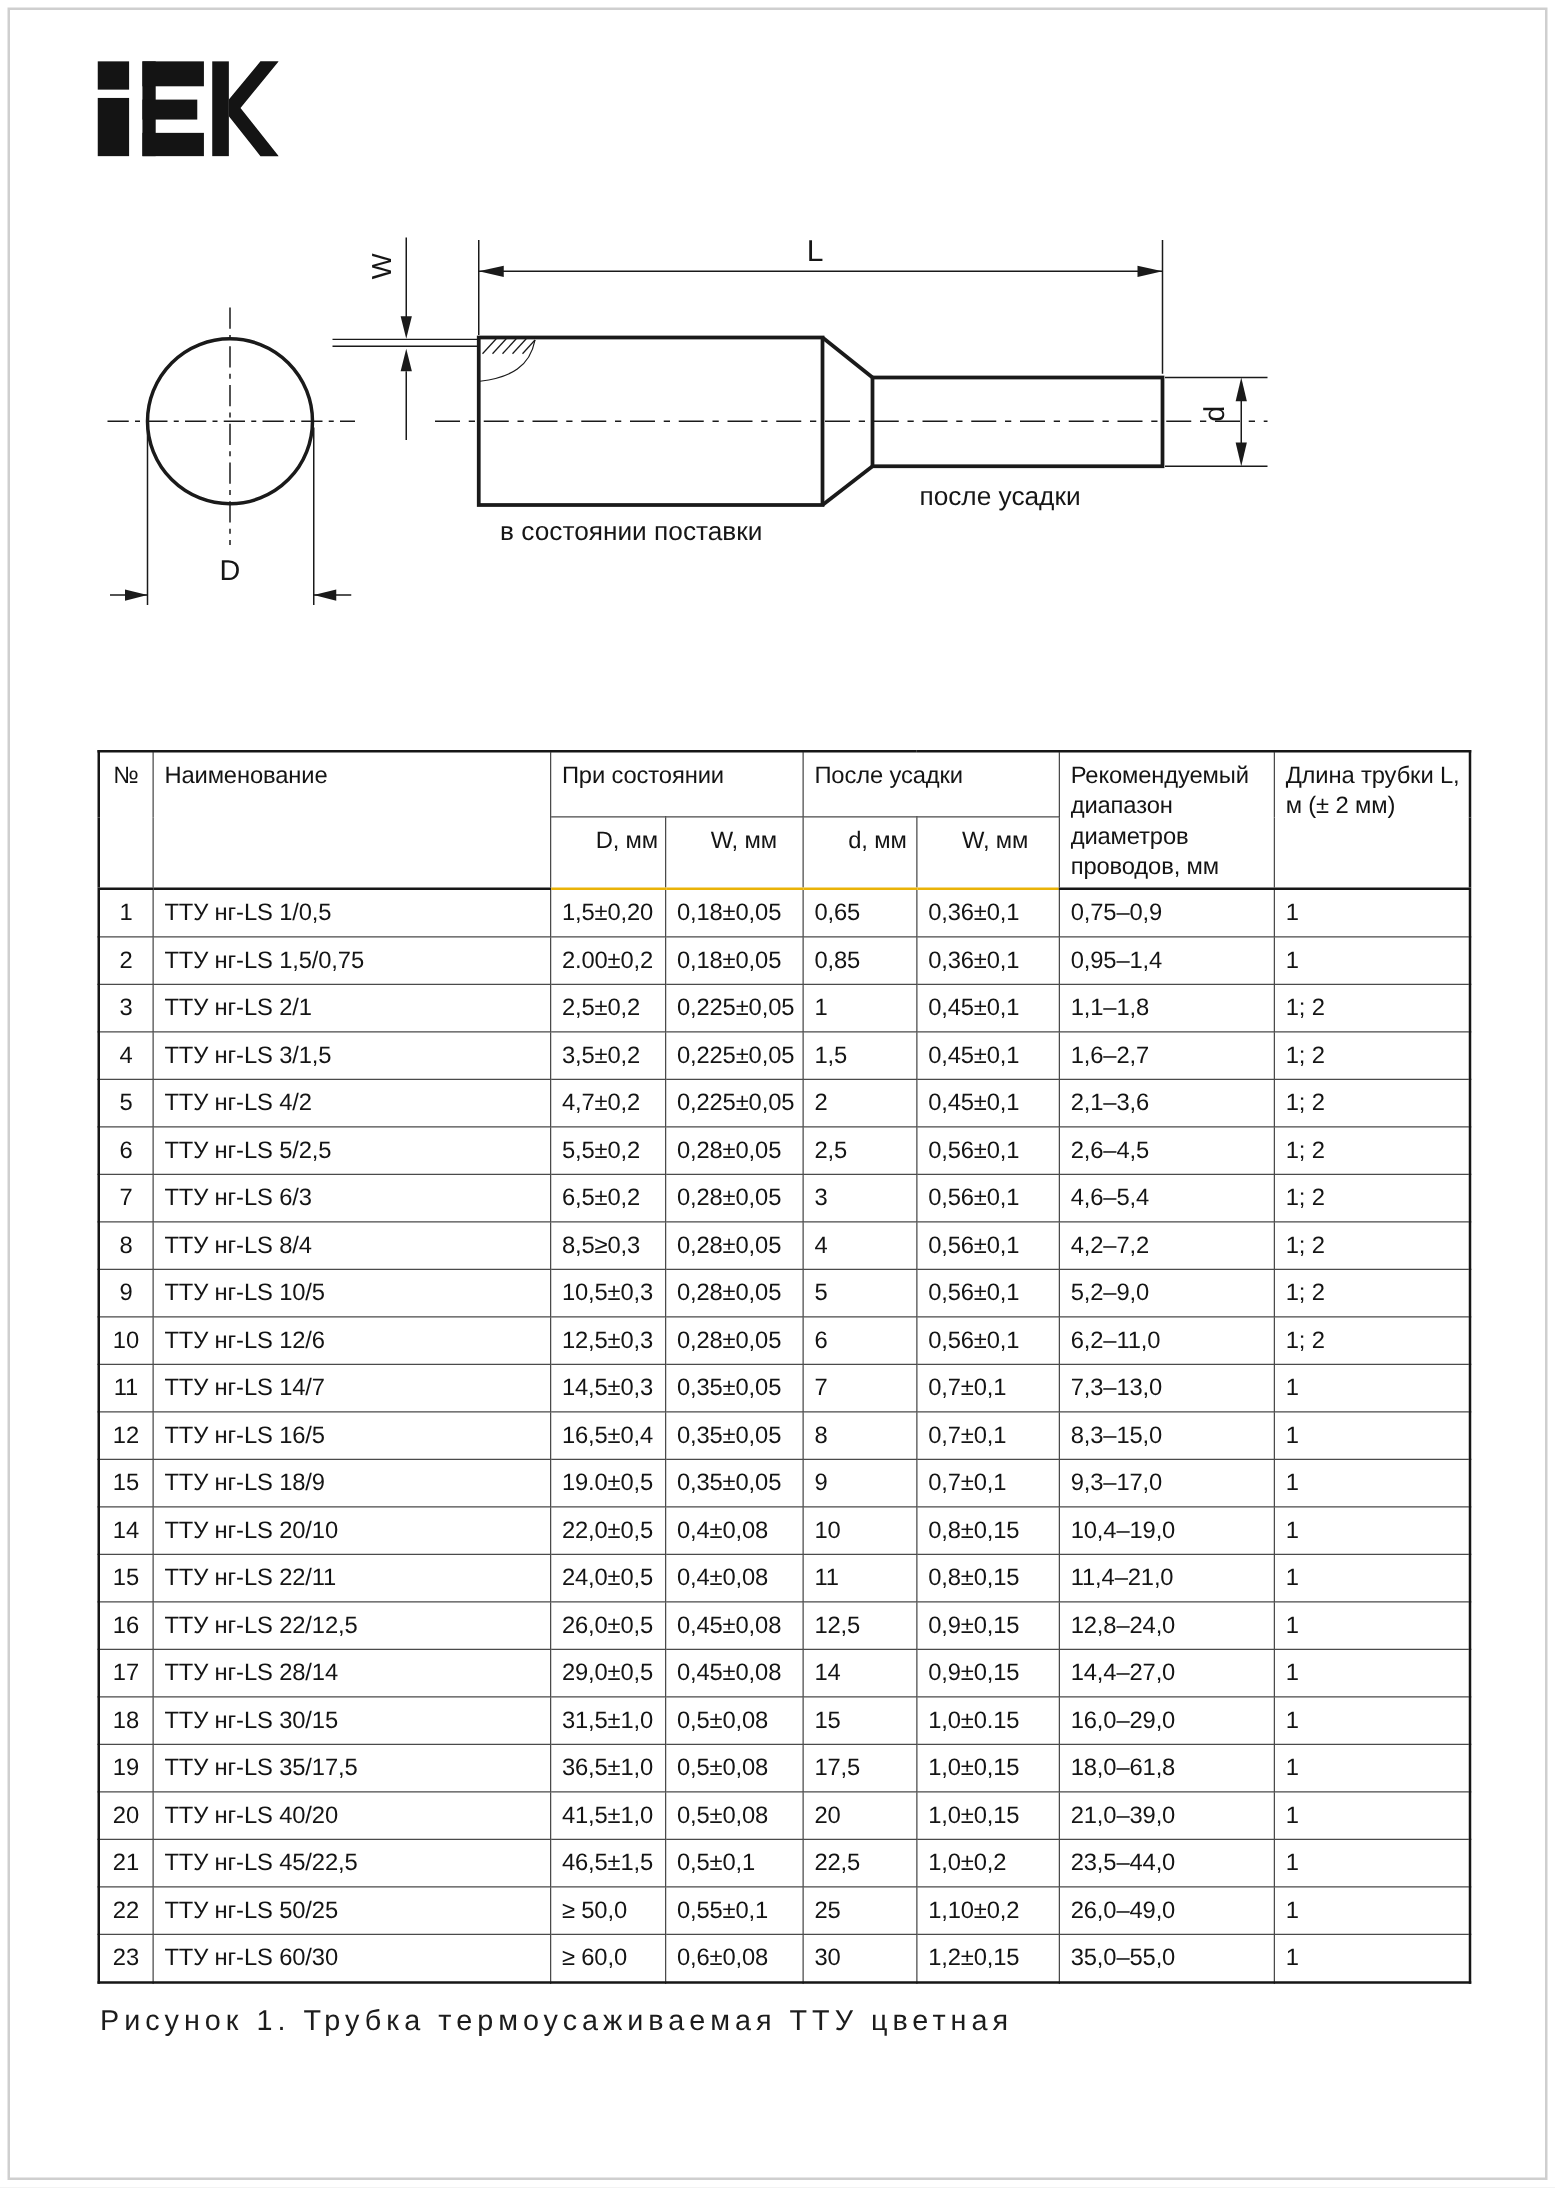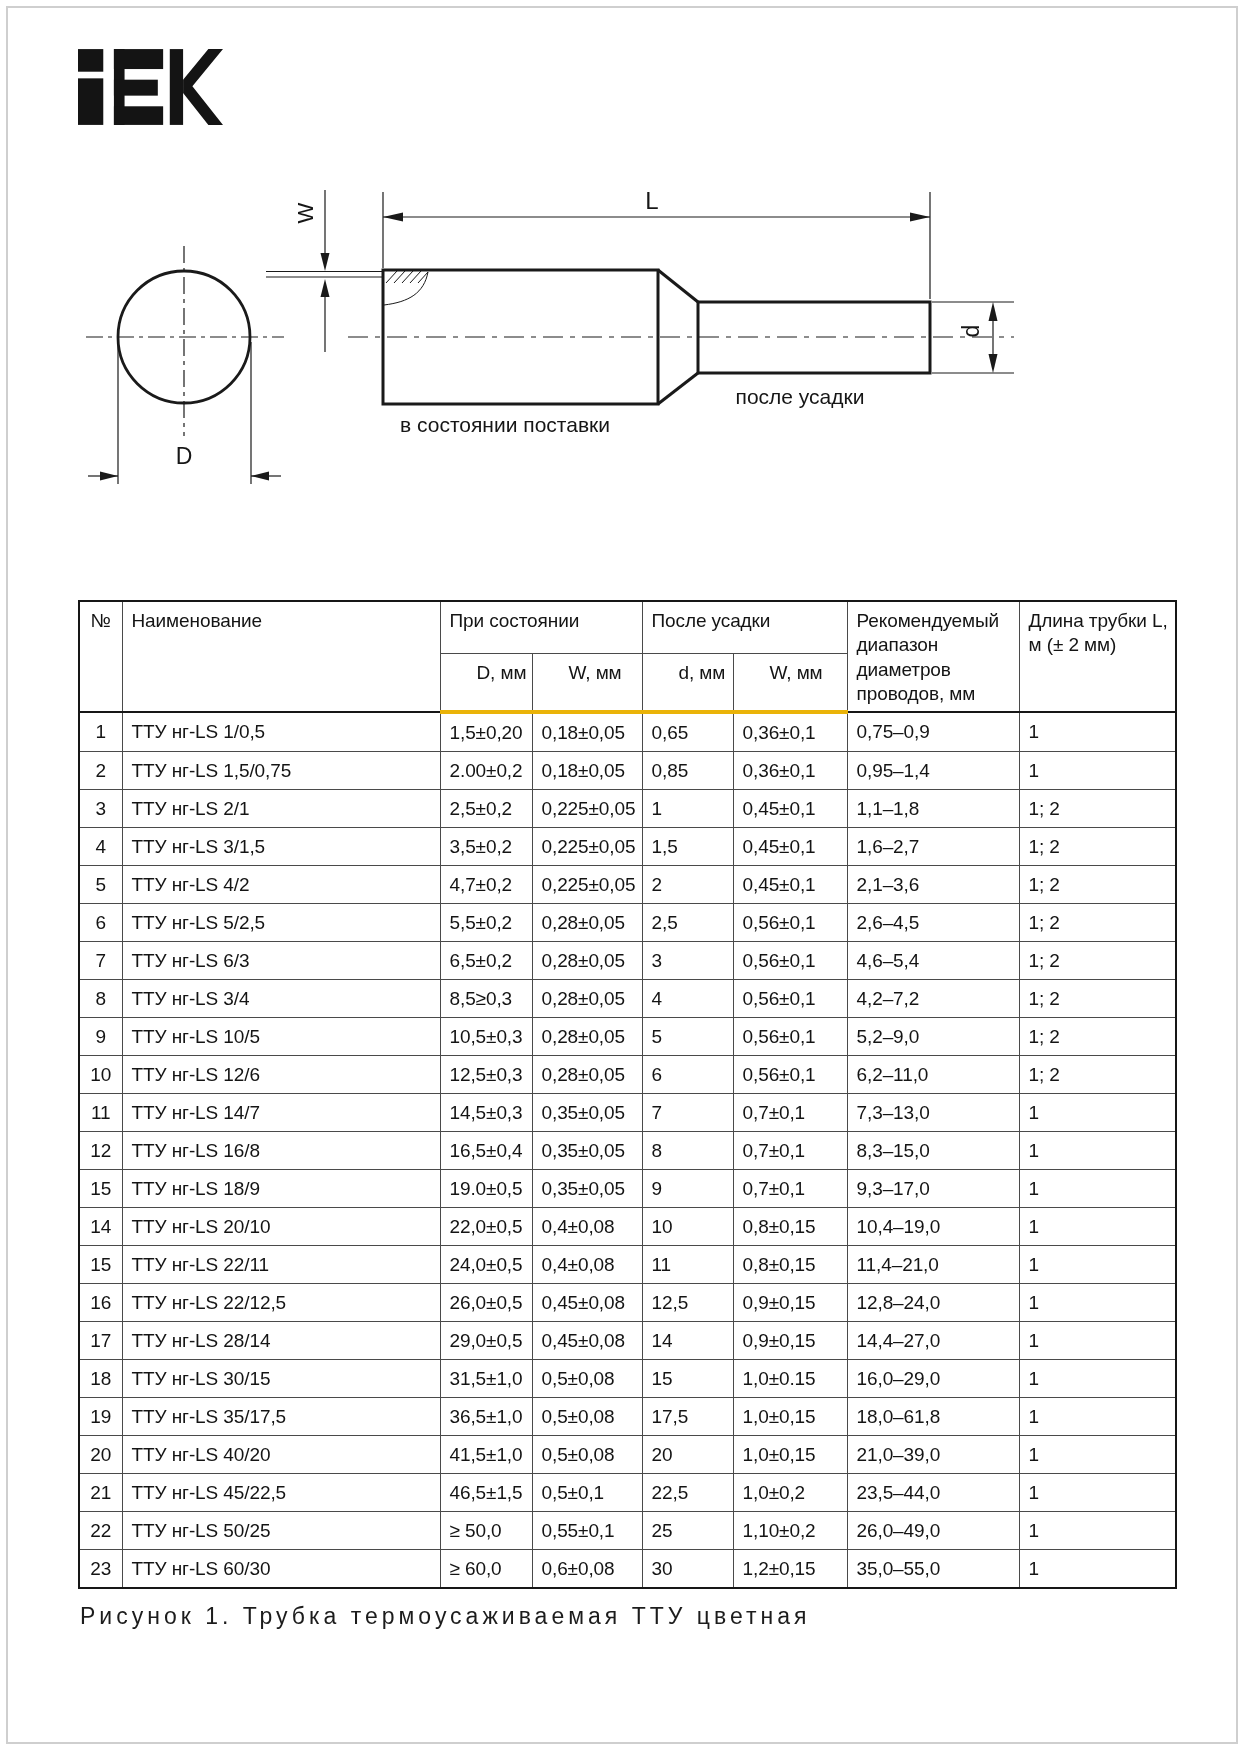--- a/index.html
+++ b/index.html
@@ -21,21 +21,21 @@
     border:2px solid #161616;
     font-size:19px; letter-spacing:-0.1px; color:#141414;
   }
   .spec-table th, .spec-table td {
     border:1px solid #4a4a4a; font-weight:400; text-align:left;
     padding:0 4px 0 9px; overflow:hidden; white-space:normal;
   }
   .spec-table thead th { vertical-align:top; padding-top:7px; line-height:1.28; }
   .spec-table thead tr.group th { height:44px; }
   .spec-table thead tr.sub th   { height:49px; vertical-align:top; }
-  .spec-table thead tr.sub th   { border-bottom:4px solid #eab308;padding-left:36px; }
+  .spec-table thead tr.sub th   { border-bottom:2px solid #eab308;padding-left:36px; }
   .spec-table thead th.deep     { border-bottom:2px solid #171717; }
   .spec-table tbody td { height:37px; vertical-align:middle; }
   .spec-table td.col-no, .spec-table th.col-no { text-align:center; padding:7px 2px 0 2px; }
   .spec-table tbody td.col-no { padding:0 2px; }
 
   .caption {
     position:absolute; left:80px; top:1603px; width:1100px;
     font-size:23px; letter-spacing:4px; color:#1c1c1c; font-weight:400;
   }
 </style>
@@ -232,21 +232,21 @@
           <td>ТТУ нг-LS 6/3</td>
           <td>6,5±0,2</td>
           <td>0,28±0,05</td>
           <td>3</td>
           <td>0,56±0,1</td>
           <td>4,6–5,4</td>
           <td>1; 2</td>
         </tr>
         <tr>
           <td class="col-no">8</td>
-          <td>ТТУ нг-LS 3/4</td>
+          <td>ТТУ нг-LS 8/4</td>
           <td>8,5≥0,3</td>
           <td>0,28±0,05</td>
           <td>4</td>
           <td>0,56±0,1</td>
           <td>4,2–7,2</td>
           <td>1; 2</td>
         </tr>
         <tr>
           <td class="col-no">9</td>
           <td>ТТУ нг-LS 10/5</td>
@@ -272,21 +272,21 @@
           <td>ТТУ нг-LS 14/7</td>
           <td>14,5±0,3</td>
           <td>0,35±0,05</td>
           <td>7</td>
           <td>0,7±0,1</td>
           <td>7,3–13,0</td>
           <td>1</td>
         </tr>
         <tr>
           <td class="col-no">12</td>
-          <td>ТТУ нг-LS 16/8</td>
+          <td>ТТУ нг-LS 16/5</td>
           <td>16,5±0,4</td>
           <td>0,35±0,05</td>
           <td>8</td>
           <td>0,7±0,1</td>
           <td>8,3–15,0</td>
           <td>1</td>
         </tr>
         <tr>
           <td class="col-no">15</td>
           <td>ТТУ нг-LS 18/9</td>

